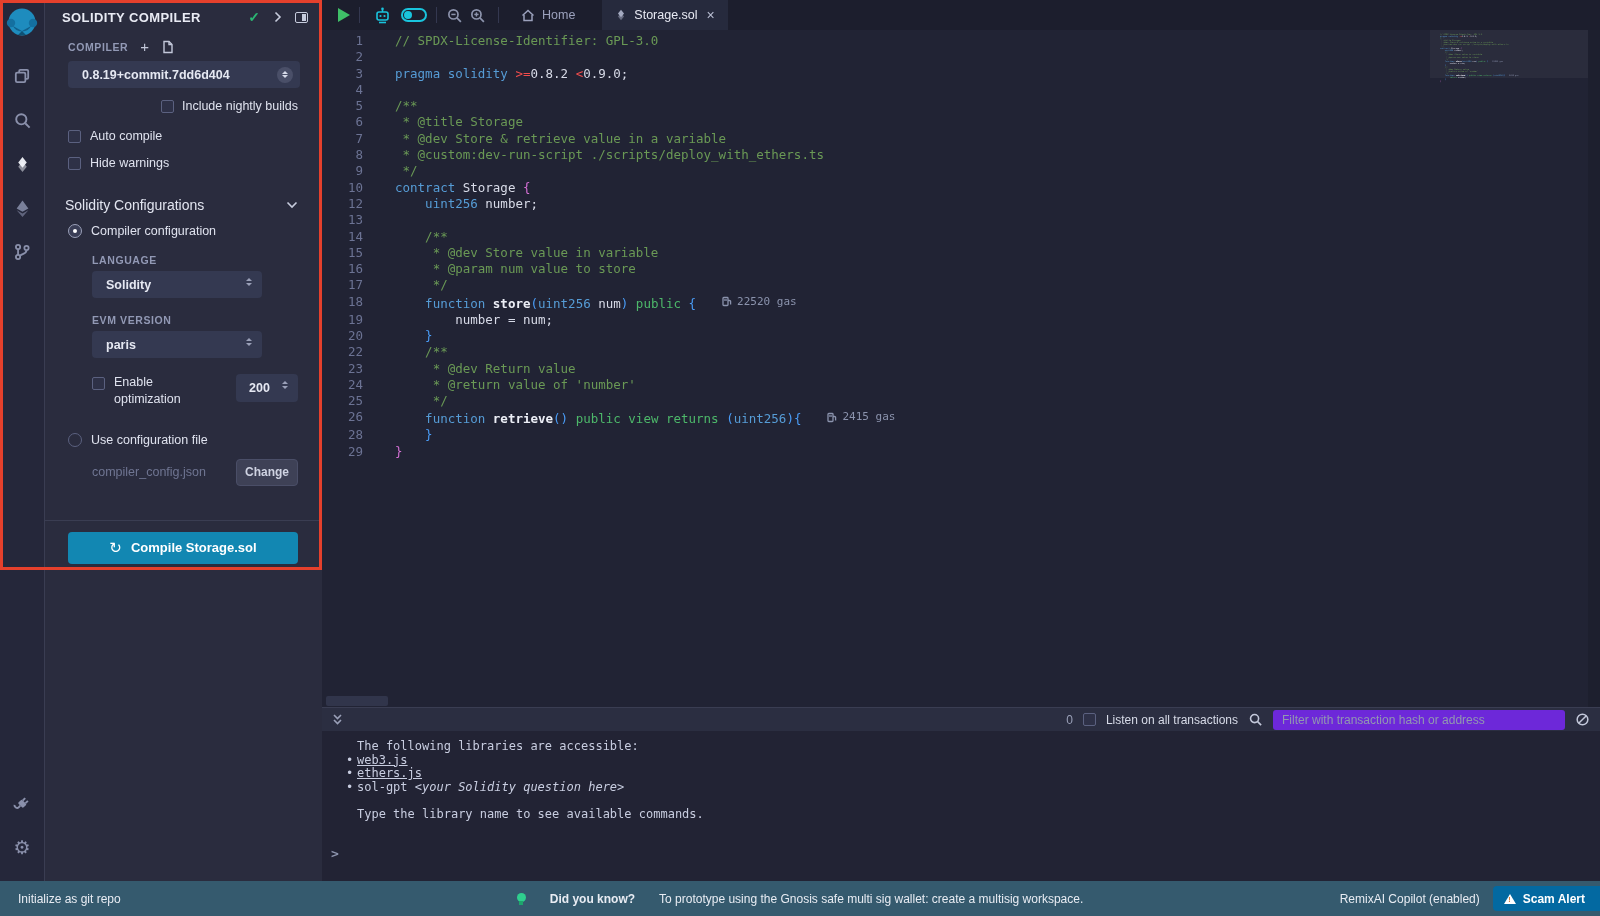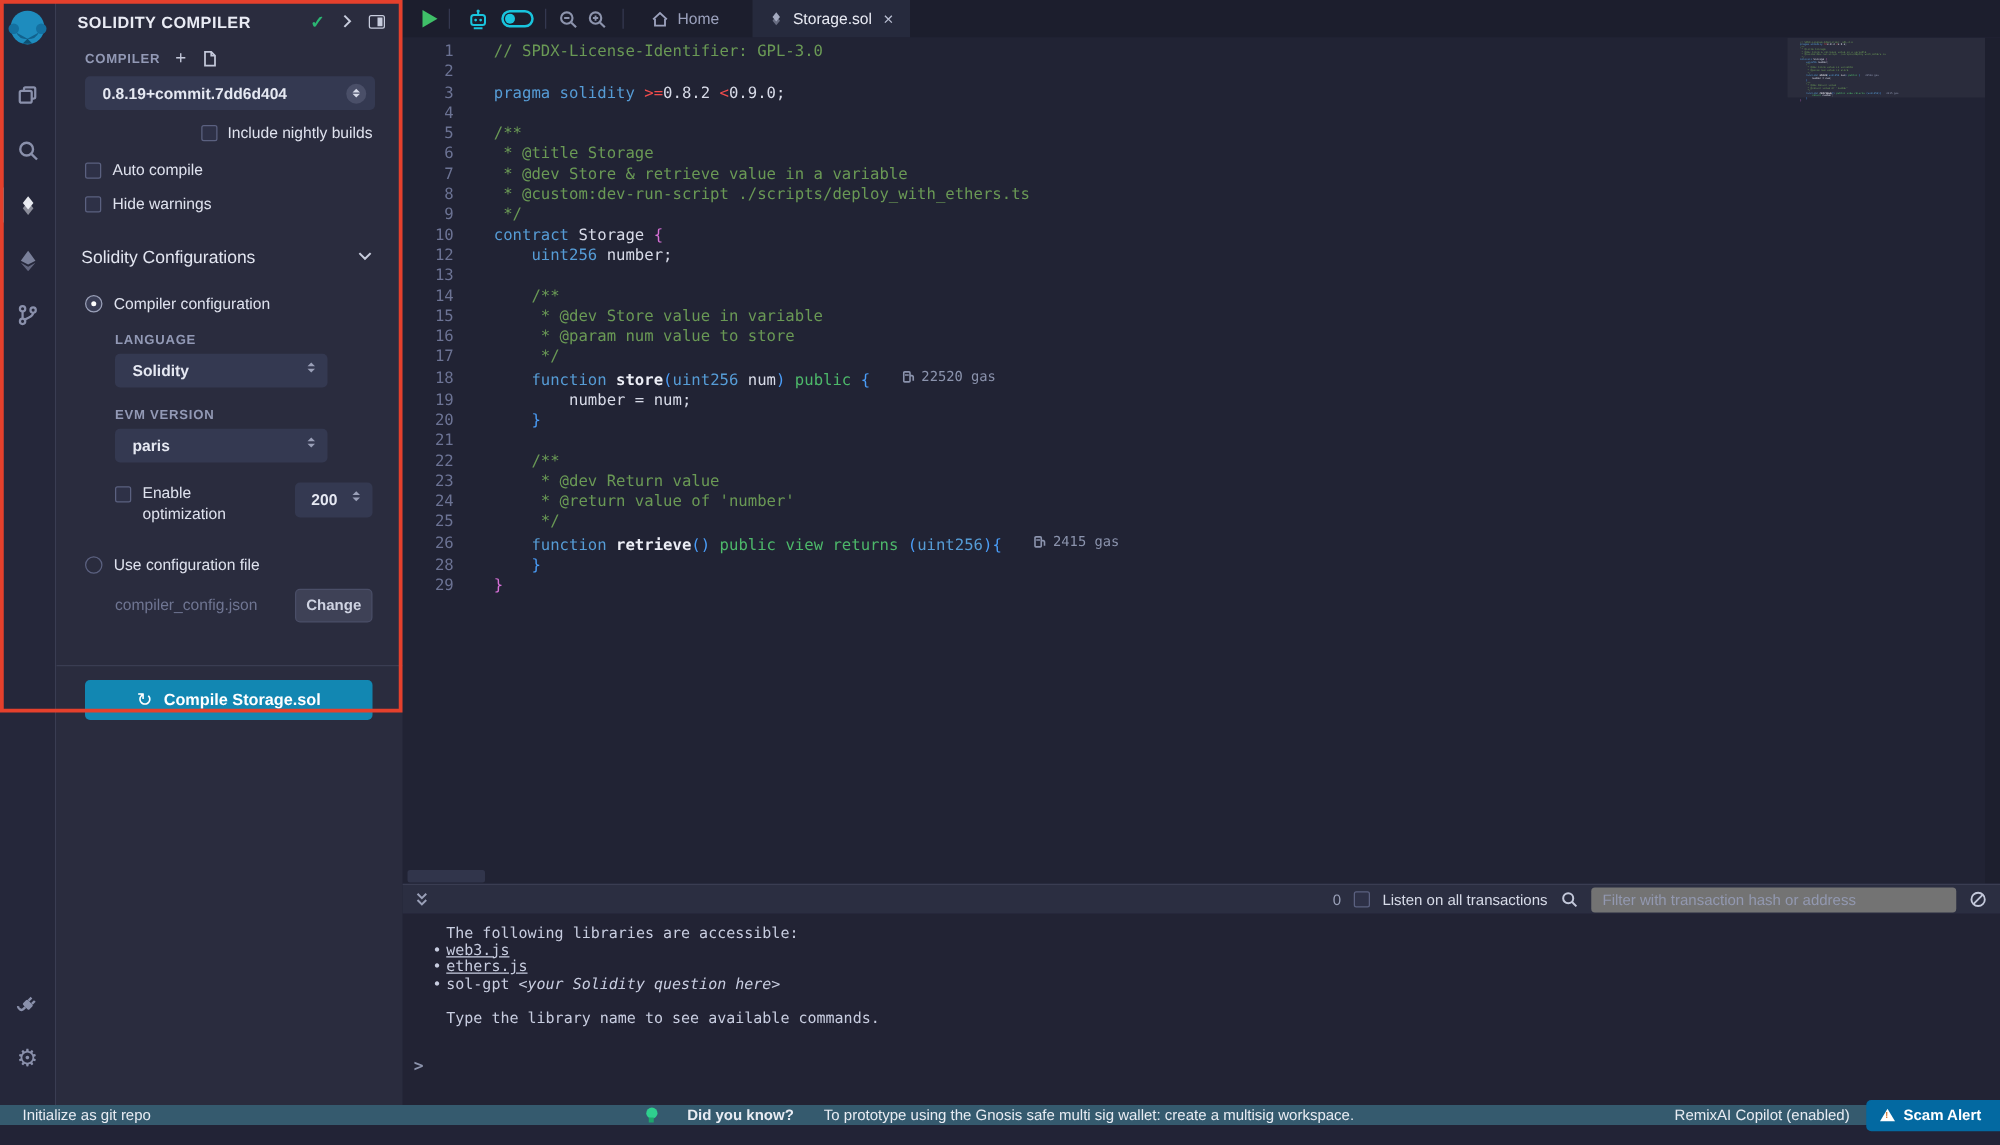--- a/index.html
+++ b/index.html
@@ -6,21 +6,21 @@
   html,body { width:1600px; height:916px; overflow:hidden; background:#222336;
               font-family:"Liberation Sans", sans-serif; }
   .mono { font-family:"DejaVu Sans Mono", monospace; }
 
   
   #app { position:relative; width:1600px; height:916px; }
   #iconbar { position:absolute; left:0; top:0; width:45px; bottom:25px; background:#25273a;
              border-right:1px solid #3a3d52; display:flex; flex-direction:column; align-items:center; z-index:5;}
   #sidepanel { position:absolute; left:45px; top:0; width:277px; bottom:25px; background:#2a2c3e; z-index:4;}
   #main { position:absolute; left:322px; top:0; right:0; bottom:25px; background:#212334; }
-  #statusbar { position:absolute; left:0; right:0; bottom:16px; height:16px; background:#355a6e;
+  #statusbar { position:absolute; left:0; right:0; bottom:0; height:35px; background:#355a6e;
                display:flex; align-items:center; color:#e8ecf3; font-size:12px; z-index:20;}
 
   
   #red-rect { position:absolute; left:0; top:0; width:322px; height:570px;
               border:3px solid #e5402c; z-index:60; pointer-events:none; }
 
   
   .ib-logo { margin-top:4px; width:38px; height:38px; }
   .ib-icon { position:relative; width:45px; height:40px; display:flex; align-items:center; justify-content:center;
              color:#8a90ab; }
@@ -55,21 +55,21 @@
   .dd-carets .car-up { border-bottom-color:#9aa0b8; }
   .dd-carets .car-dn { border-top-color:#9aa0b8; }
 
   .row-right { display:flex; align-items:center; justify-content:flex-end; gap:8px; margin:11px 24px 0 0; }
   .cb { width:13px; height:13px; border:1px solid #5b6180; border-radius:2px; background:#2e3147; flex:none; }
   .cb-label { font-size:12.5px; color:#dfe2ee; }
   .row-left { display:flex; align-items:center; gap:9px; margin:13px 0 0 23px; }
 
   .adv-header { display:flex; align-items:center; justify-content:space-between; margin:27px 24px 0 20px; }
   .adv-title { font-size:14px; color:#e2e5f0; }
-  .radio-row { display:flex; align-items:center; gap:9px; margin:23px 0 0 23px; }
+  .radio-row { display:flex; align-items:center; gap:9px; margin:11px 0 0 23px; }
   .radio { width:14px; height:14px; border-radius:50%; border:1px solid #9aa0b8; background:#3a3e56; position:relative; flex:none;}
   .radio.sel::after { content:""; position:absolute; left:4px; top:4px; width:4px; height:4px; border-radius:50%; background:#ffffff; }
   .radio.unsel { border-color:#5b6180; background:transparent; }
   .radio-label { font-size:12.5px; color:#dfe2ee; }
 
   .field-label { margin:16px 0 5px 47px; }
   .dd-field { margin-left:47px; width:170px; }
 
   .opt-row { display:flex; align-items:flex-start; margin:16px 24px 0 47px; }
   .opt-cb { margin-top:3px; }
@@ -126,21 +126,21 @@
   #map-slider { position:absolute; right:0; top:0; width:170px; height:48px; background:rgba(255,255,255,.045); pointer-events:none;}
   #right-strip { position:absolute; right:0; top:0; width:12px; height:677px; background:#1d1f2e; }
   #hscroll-thumb { position:absolute; left:4px; bottom:1px; width:62px; height:10px; background:#31354b; border-radius:2px;}
 
   
   #term-toolbar { position:absolute; left:0; right:0; top:707px; height:24px; background:#2b2e41;
                   border-top:1px solid #3a3d52; display:flex; align-items:center; padding:0 10px 0 9px;}
   .tt-right { margin-left:auto; display:flex; align-items:center; gap:10px; }
   .tt-count { color:#9aa0b8; font-size:12px; }
   .tt-label { color:#d7dbe8; font-size:12px; }
-  .tt-input { width:292px; height:20px; background:#737373; border:none; border-radius:3px; color:#d7dbe8;
+  .tt-input { width:292px; height:20px; background:#6d28d9; border:none; border-radius:3px; color:#d7dbe8;
               font-size:12px; padding:0 9px; outline:none;}
   .tt-input::placeholder { color:#9298b0; }
 
   #terminal { position:absolute; left:0; right:0; top:731px; bottom:0; background:#222334;
               font-family:"DejaVu Sans Mono", monospace; font-size:12px; color:#c8cde0; }
   #term-lines { padding:9px 0 0 35px; line-height:13.6px; }
   .tl { white-space:pre; position:relative; }
   .tl .bullet { position:absolute; left:-11px; color:#c8cde0; }
   .tl a { color:#c8cde0; text-decoration:underline; }
   .tl .it { font-style:italic; }
@@ -399,21 +399,20 @@
           <div class="cl"><span class="ln">15</span><span class="ct"><span class="tk-com">     * @dev Store value in variable</span></span></div>
           <div class="cl"><span class="ln">16</span><span class="ct"><span class="tk-com">     * @param num value to store</span></span></div>
           <div class="cl"><span class="ln">17</span><span class="ct"><span class="tk-com">     */</span></span></div>
           <div class="cl"><span class="ln">18</span><span class="ct"><span class="tk-kw">    function </span><span class="tk-plnb">store</span><span class="tk-br2">(</span><span class="tk-kw">uint256</span><span class="tk-pln"> num</span><span class="tk-br2">)</span><span class="tk-grn"> public </span><span class="tk-br2">{</span><span class="gas"><svg width="10" height="11" viewBox="0 0 10 11">
                   <rect x="1" y="1.5" width="5" height="8" rx="0.8"></rect>
                   <line x1="2" y1="4" x2="5" y2="4"></line>
                   <path d="M6 4.5 h1.6 a1 1 0 0 1 1 1 V8.5"></path>
                 </svg>22520 gas</span></span></div>
           <div class="cl"><span class="ln">19</span><span class="ct"><span class="tk-pln">        number = num;</span></span></div>
           <div class="cl"><span class="ln">20</span><span class="ct"><span class="tk-br2">    }</span></span></div>
-          <div class="cl"><span class="ln">21</span><span class="ct"></span></div>
           <div class="cl"><span class="ln">22</span><span class="ct"><span class="tk-com">    /**</span></span></div>
           <div class="cl"><span class="ln">23</span><span class="ct"><span class="tk-com">     * @dev Return value</span></span></div>
           <div class="cl"><span class="ln">24</span><span class="ct"><span class="tk-com">     * @return value of 'number'</span></span></div>
           <div class="cl"><span class="ln">25</span><span class="ct"><span class="tk-com">     */</span></span></div>
           <div class="cl"><span class="ln">26</span><span class="ct"><span class="tk-kw">    function </span><span class="tk-plnb">retrieve</span><span class="tk-br2">()</span><span class="tk-grn"> public view returns </span><span class="tk-br2">(</span><span class="tk-kw">uint256</span><span class="tk-br2">){</span><span class="gas"><svg width="10" height="11" viewBox="0 0 10 11">
                   <rect x="1" y="1.5" width="5" height="8" rx="0.8"></rect>
                   <line x1="2" y1="4" x2="5" y2="4"></line>
                   <path d="M6 4.5 h1.6 a1 1 0 0 1 1 1 V8.5"></path>
                 </svg>2415 gas</span></span></div>
           <div class="cl"><span class="ln">28</span><span class="ct"><span class="tk-br2">    }</span></span></div>

